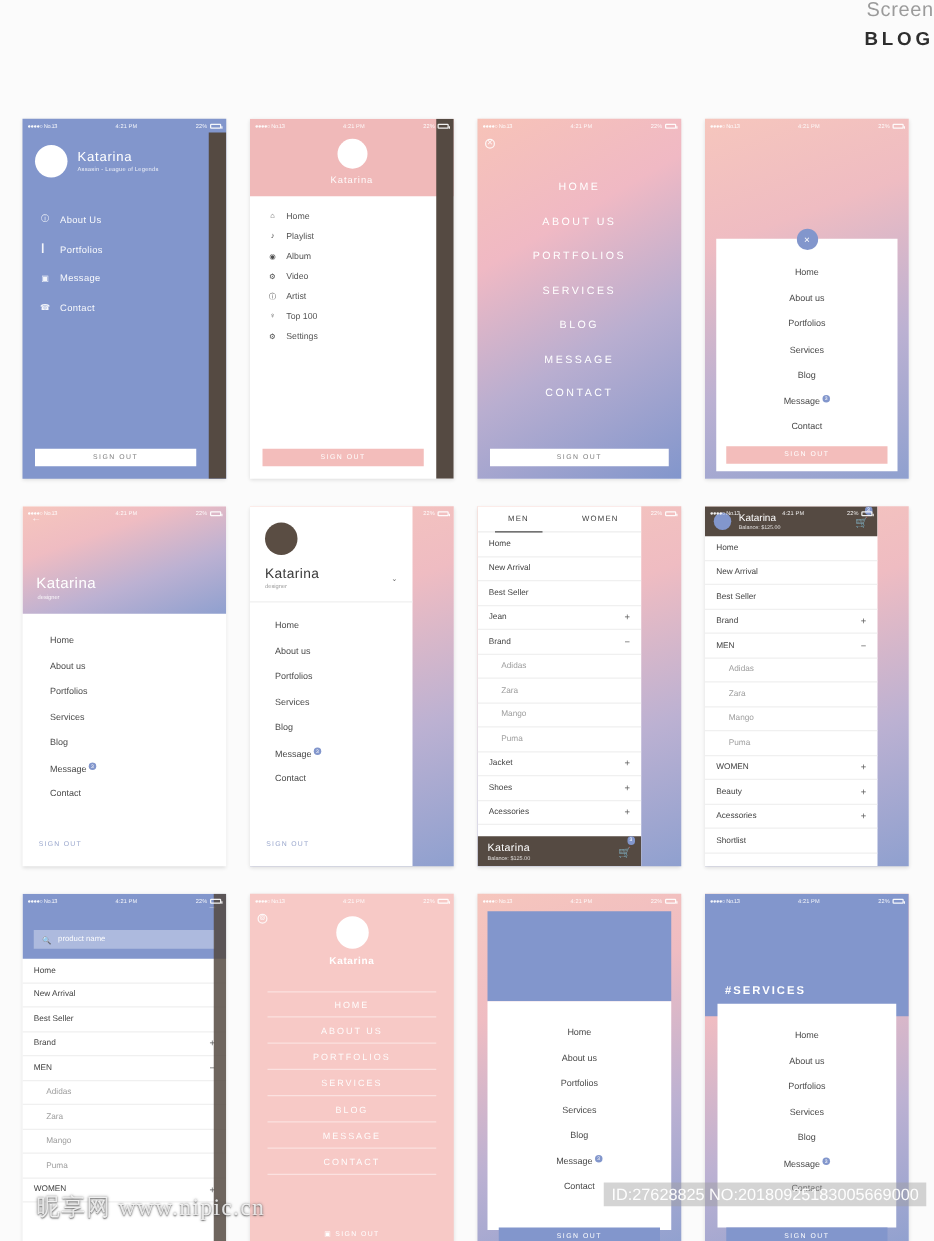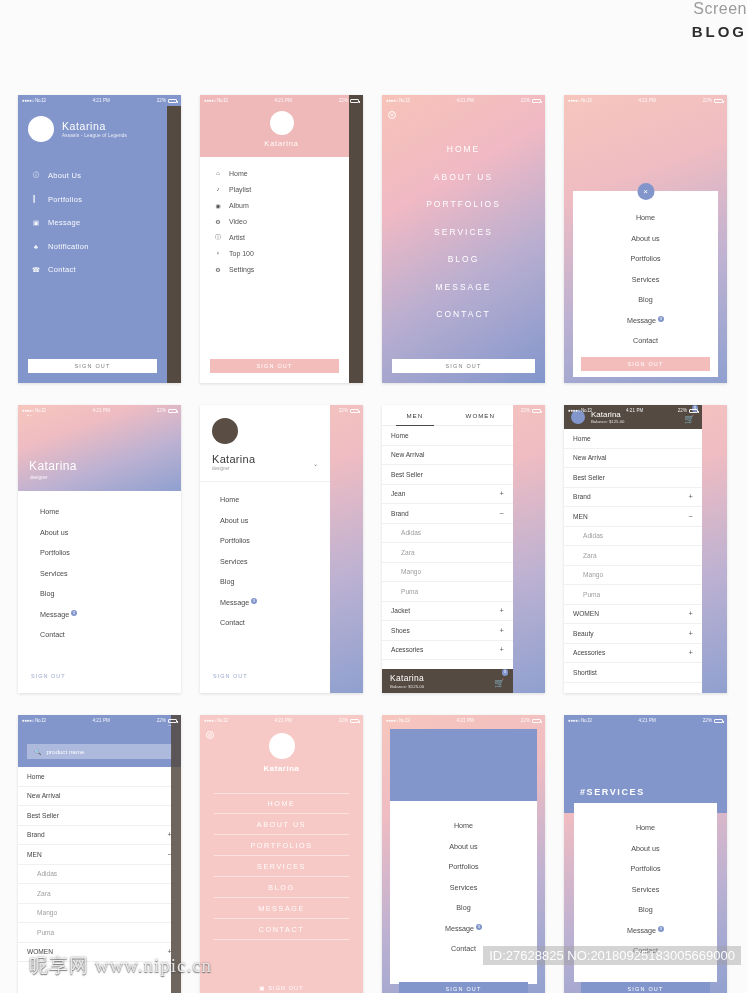--- a/index.html
+++ b/index.html
@@ -258,24 +258,20 @@
             <span class="ico">ⓘ</span>
             <span class="lbl">About Us</span>
           </li>
         <li>
             <span class="ico">▎</span>
             <span class="lbl">Portfolios</span>
           </li>
         <li>
             <span class="ico">▣</span>
             <span class="lbl">Message</span>
-          </li>
-        <li>
-            <span class="ico">♣</span>
-            <span class="lbl">Notification</span>
           </li>
         <li>
             <span class="ico">☎</span>
             <span class="lbl">Contact</span>
           </li>
       </ul>
       <div class="signout-btn signout-white">SIGN OUT</div>
     </div>
   </div>
 

